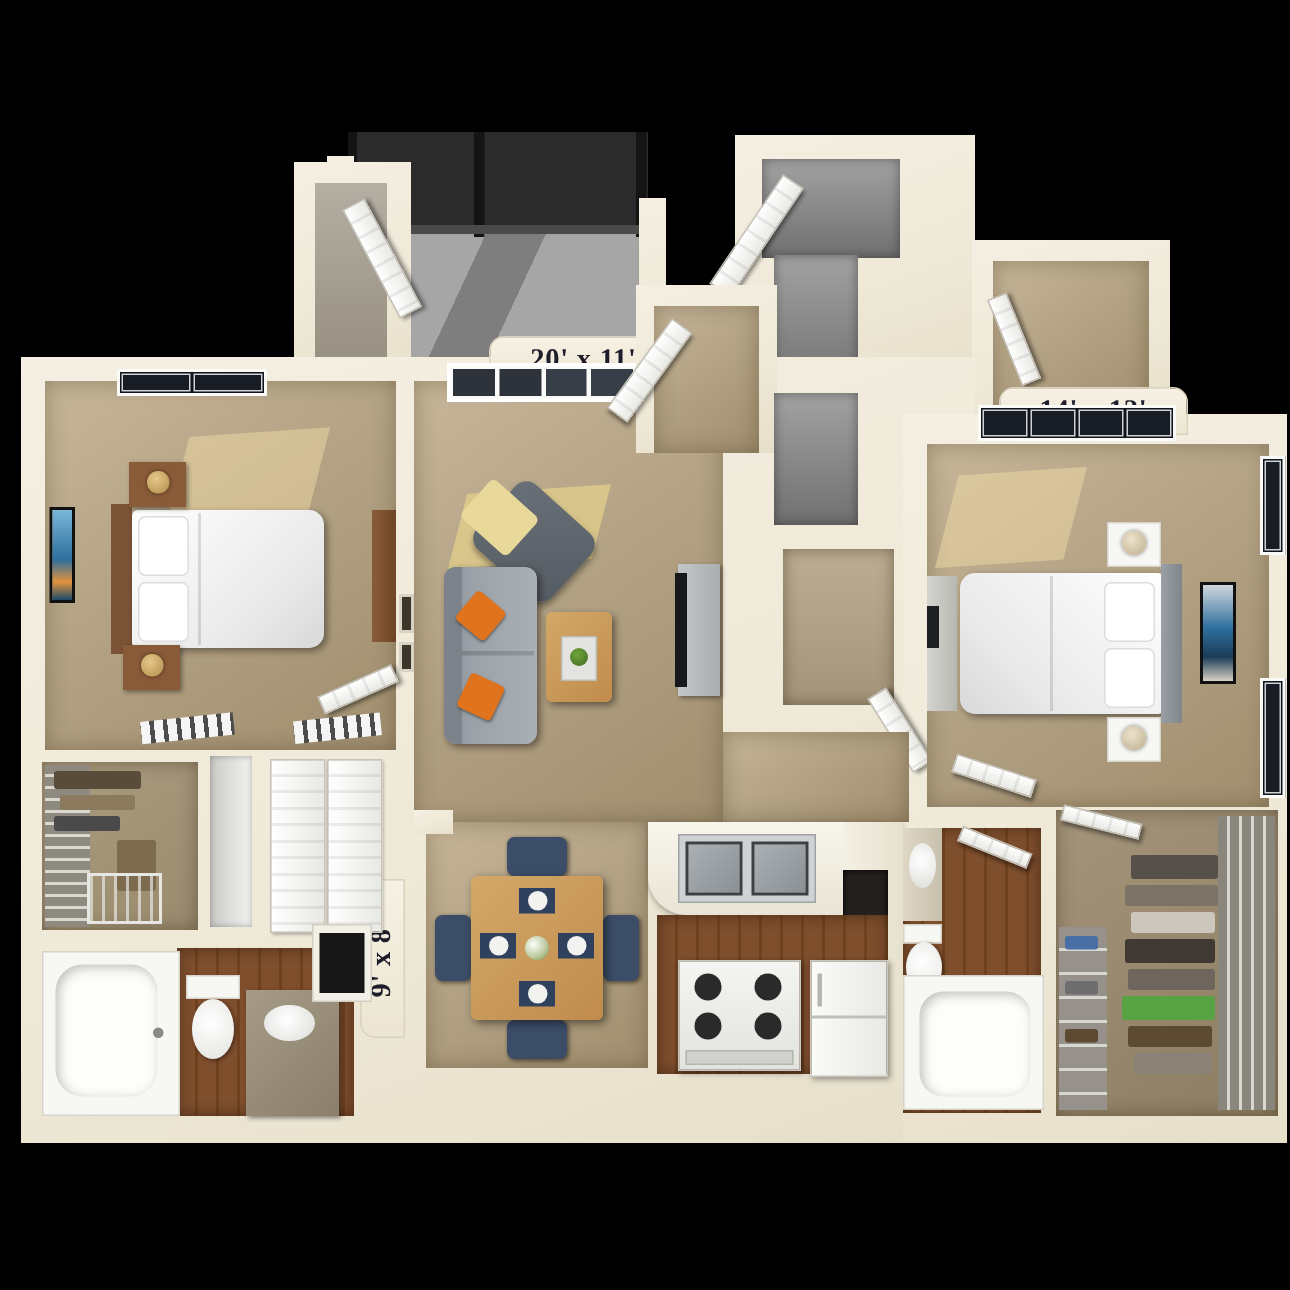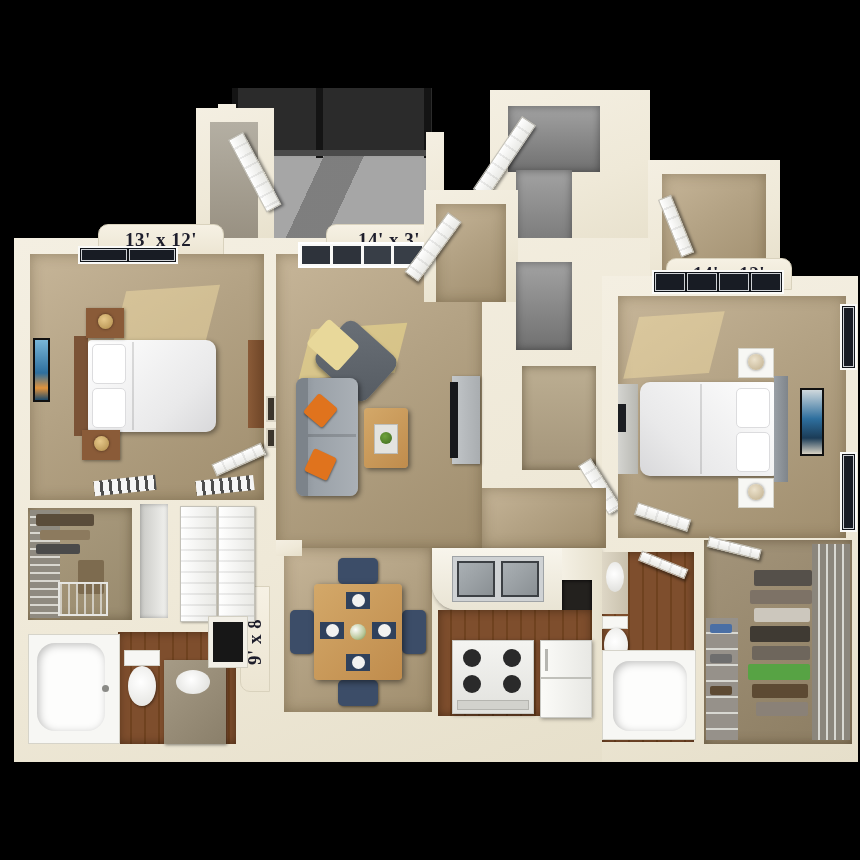--- a/index.html
+++ b/index.html
@@ -61,25 +61,22 @@
   <div class="p tile" style="left:516px;top:170px;width:56px;height:92px;"></div>
   <div class="p door" style="left:522px;top:116px;width:17px;height:88px;transform:rotate(34deg);transform-origin:top left;"></div>
 
   <div class="p wall" style="left:648px;top:160px;width:132px;height:122px;"></div>
   <div class="p carpet" style="left:662px;top:174px;width:104px;height:108px;"></div>
   <div class="p door" style="left:658px;top:200px;width:14px;height:62px;transform:rotate(-22deg);transform-origin:top left;"></div>
 
   <div class="p wall" style="left:14px;top:238px;width:636px;height:524px;"></div>
   <div class="p wall" style="left:602px;top:276px;width:256px;height:486px;"></div>
 
-  <div class="p tab" style="left:98px;top:224px;width:126px;height:32px;">
-    <span>13' x 12'</span>
-  </div>
   <div class="p tab" style="left:326px;top:224px;width:126px;height:32px;">
-    <span>14' x 3'</span>
+    <span>20' x 11'</span>
   </div>
   <div class="p tab" style="left:666px;top:258px;width:126px;height:32px;">
     <span>14' x 12'</span>
   </div>
   <div class="p tab tab-v" style="left:240px;top:586px;width:30px;height:106px;">
     <span>9' x 8'</span>
   </div>
 
   <div class="p carpet" style="left:30px;top:254px;width:234px;height:246px;"></div>
   <div class="p sun" style="left:120px;top:288px;width:92px;height:56px;"></div>

